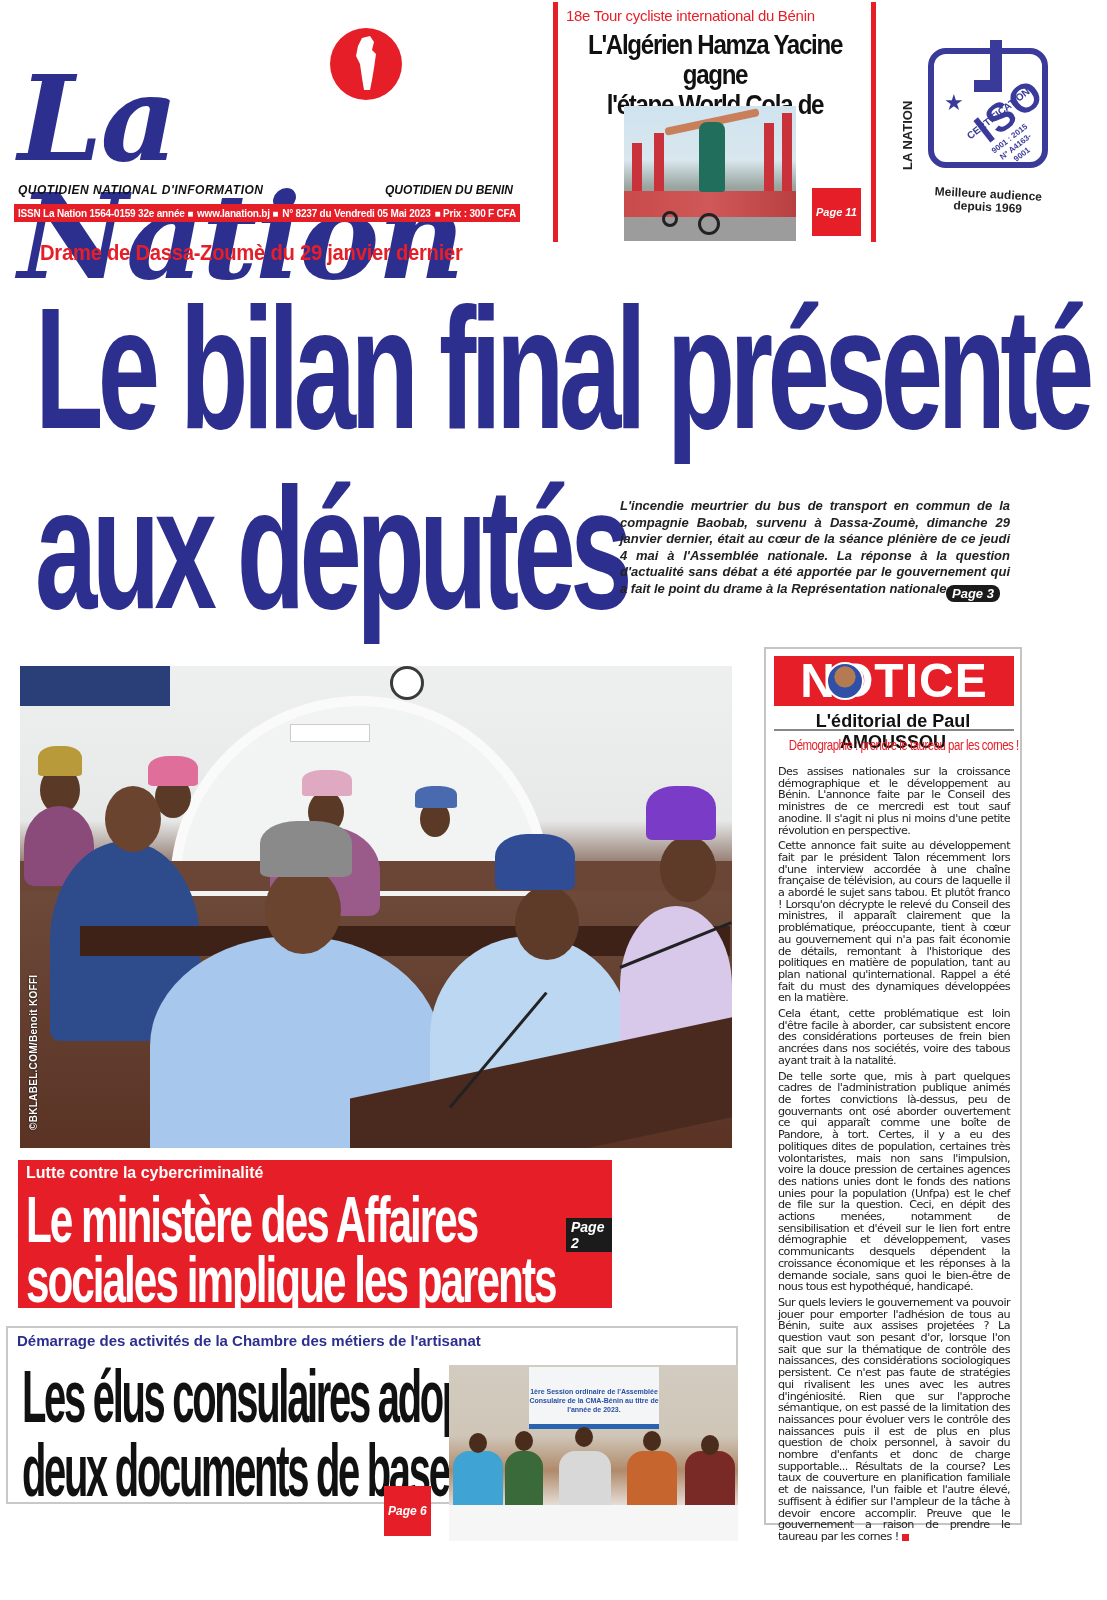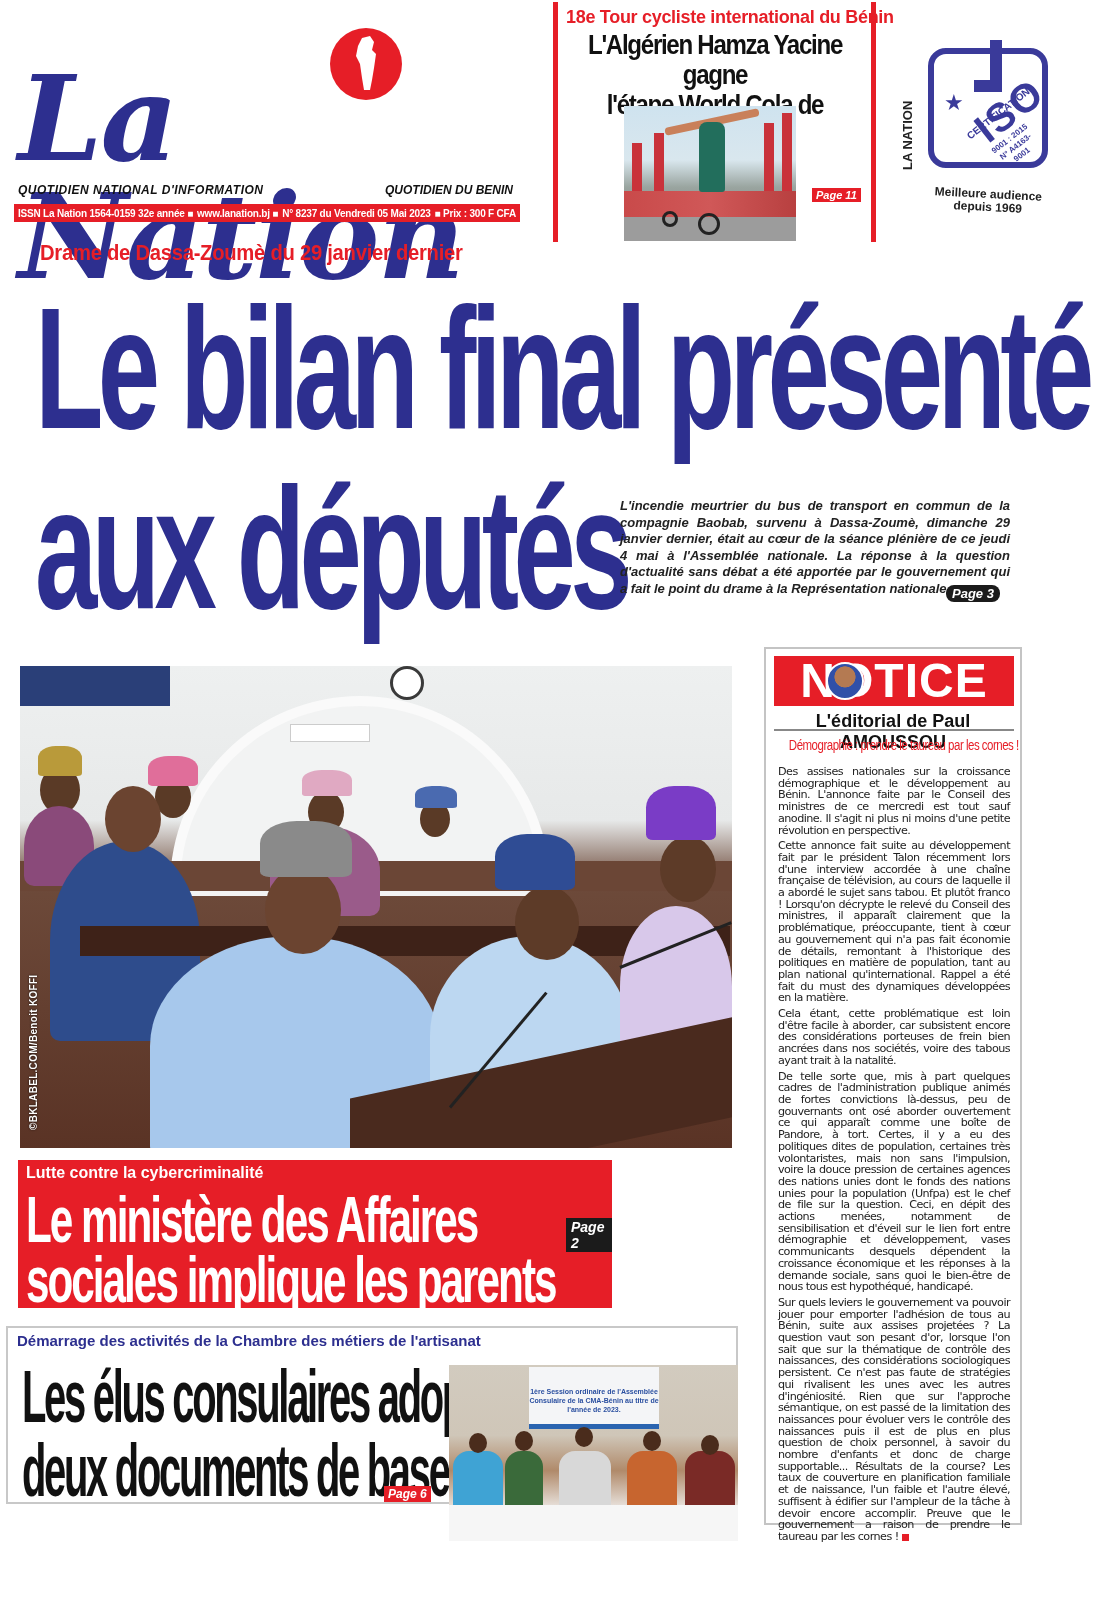--- a/index.html
+++ b/index.html
@@ -15,32 +15,32 @@
   .logo-badge { position: absolute; left: 312px; top: 10px; width: 72px; height: 72px; border-radius: 50%; background: #e61e27; }
   .logo-badge svg { position: absolute; left: 0; top: 0; }
   .tagline-left { left: 18px; top: 183px; font-size: 12px; font-weight: bold; font-style: italic; letter-spacing: 0.5px; color: #111; }
   .tagline-right { left: 385px; top: 183px; font-size: 12px; font-weight: bold; font-style: italic; color: #111; }
   .infobar { left: 14px; top: 204px; width: 506px; height: 18px; background: #e61e27; color: #fff; font-size: 10px; font-weight: bold;
     display: flex; align-items: center; justify-content: space-between; padding: 0 4px; white-space: nowrap; letter-spacing: -0.2px; }
   .infobar span { display: inline-block; }
 
   
   .vline { background: #e61e27; width: 5px; }
-  .cyc-kicker { left: 566px; top: 7px; font-size: 18px; color: #e61e27; font-weight: bold; letter-spacing: -0.3px; }
+  .cyc-kicker { left: 566px; top: 7px; font-size: 15px; color: #e61e27; font-weight: normal; letter-spacing: -0.3px; }
   .cyc-title { left: 560px; top: 30px; width: 310px; text-align: center; font-family: "Liberation Sans", sans-serif; font-weight: bold;
     font-size: 28px; line-height: 30px; color: #111; letter-spacing: -1.5px; transform: scaleX(0.86); transform-origin: center top; }
   .cyc-photo { left: 624px; top: 106px; width: 172px; height: 135px; overflow: hidden;
     background: linear-gradient(180deg, #cfe3ef 0%, #d9e7ee 40%, #9aa5a0 60%, #6c6c6c 100%); }
   .cyc-photo .flag { position: absolute; bottom: 38px; width: 10px; background: #c9323a; }
   .cyc-photo .barrier { position: absolute; left: 0; right: 0; bottom: 24px; height: 26px; background: linear-gradient(90deg,#c94a4a,#d05858,#b84040); }
   .cyc-photo .road { position: absolute; left: 0; right: 0; bottom: 0; height: 24px; background: #9c9c9c; }
   .cyc-photo .rider { position: absolute; left: 75px; top: 16px; width: 26px; height: 70px; background: #226e5c; border-radius: 8px 8px 3px 3px; }
   .cyc-photo .arms { position: absolute; left: 40px; top: 12px; width: 96px; height: 8px; background: #c9805a; transform: rotate(-12deg); border-radius: 4px; }
   .cyc-photo .wheel { position: absolute; bottom: 6px; width: 22px; height: 22px; border: 3px solid #222; border-radius: 50%; }
-  .page-tag-red { background: #e61e27; color: #fff; font-weight: bold; font-style: italic; font-size: 11px; padding: 1px 4px; }
+  .page-tag-red { background: #e61e27; color: #fff; font-weight: bold; font-style: italic; font-size: 11px; padding: 18px 4px; }
   .page-tag-black { background: #1b1b1b; color: #fff; font-weight: bold; font-style: italic; font-size: 13px; padding: 1px 6px; }
 
   
   .iso-side { left: 900px; top: 90px; font-size: 13px; font-weight: bold; color: #222; transform: rotate(-90deg); transform-origin: left top; white-space: nowrap; }
   .iso-stamp { left: 928px; top: 48px; width: 120px; height: 120px; border: 6px solid #3a3a9a; border-radius: 18px; }
   .iso-stamp .j { position: absolute; left: 40px; top: -14px; width: 28px; height: 52px; border-right: 12px solid #3a3a9a; border-bottom: 12px solid #3a3a9a; }
   .iso-stamp .star { position: absolute; left: 10px; top: 36px; font-size: 22px; color: #3a3a9a; }
   .iso-stamp .cert { position: absolute; left: 26px; top: 54px; font-size: 10px; font-weight: bold; color: #3a3a9a; transform: rotate(-38deg); }
   .iso-stamp .iso { position: absolute; left: 38px; top: 34px; font-size: 40px; font-weight: bold; color: #3a3a9a; transform: rotate(-38deg); letter-spacing: 2px; }
   .iso-stamp .num { position: absolute; left: 56px; top: 78px; font-size: 8px; font-weight: bold; color: #3a3a9a; transform: rotate(-38deg); line-height: 10px; text-align: center; }

